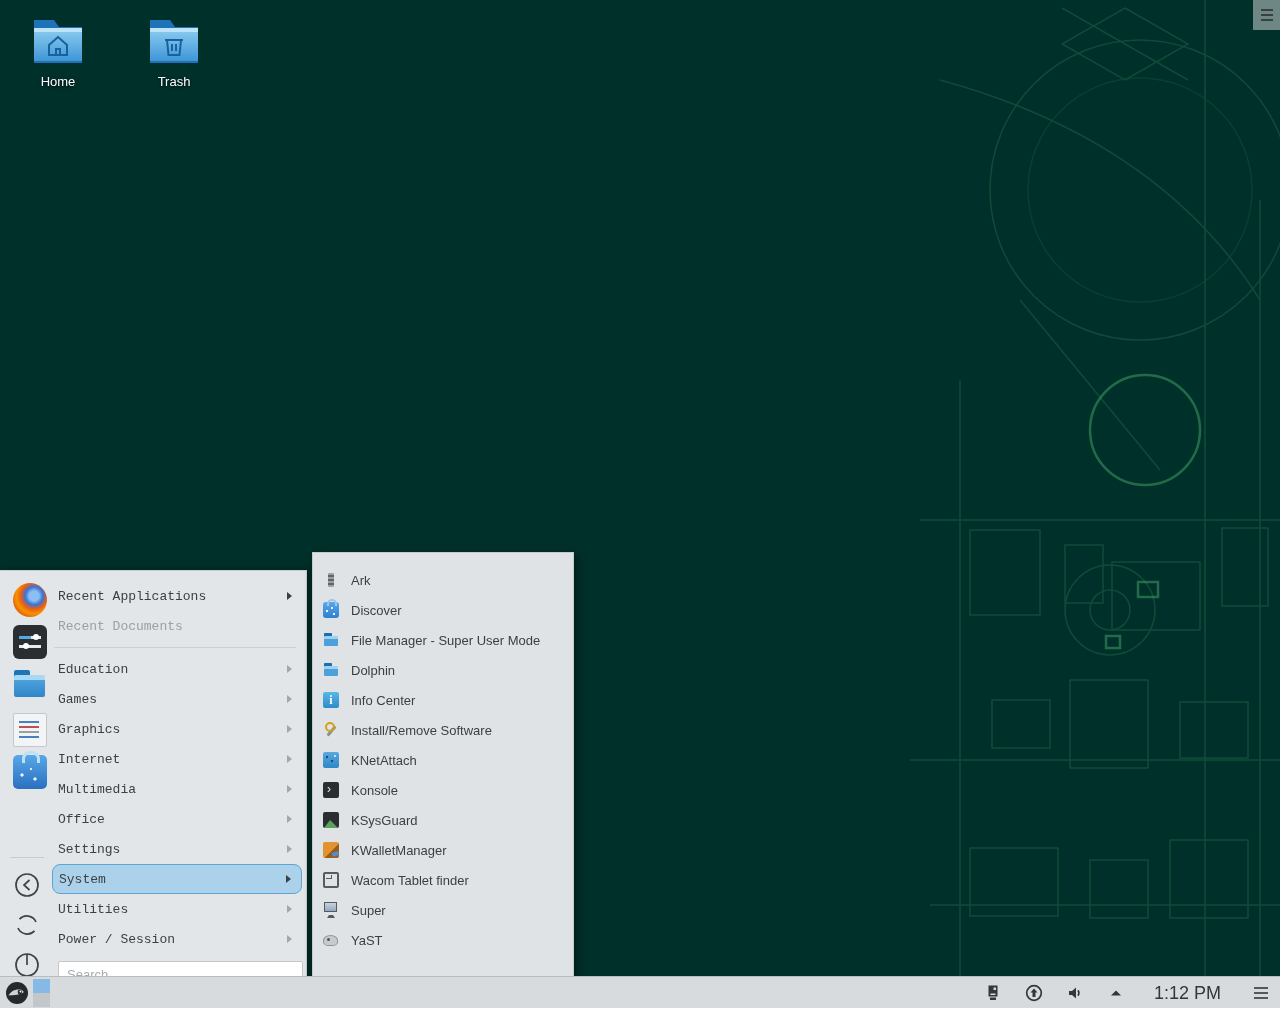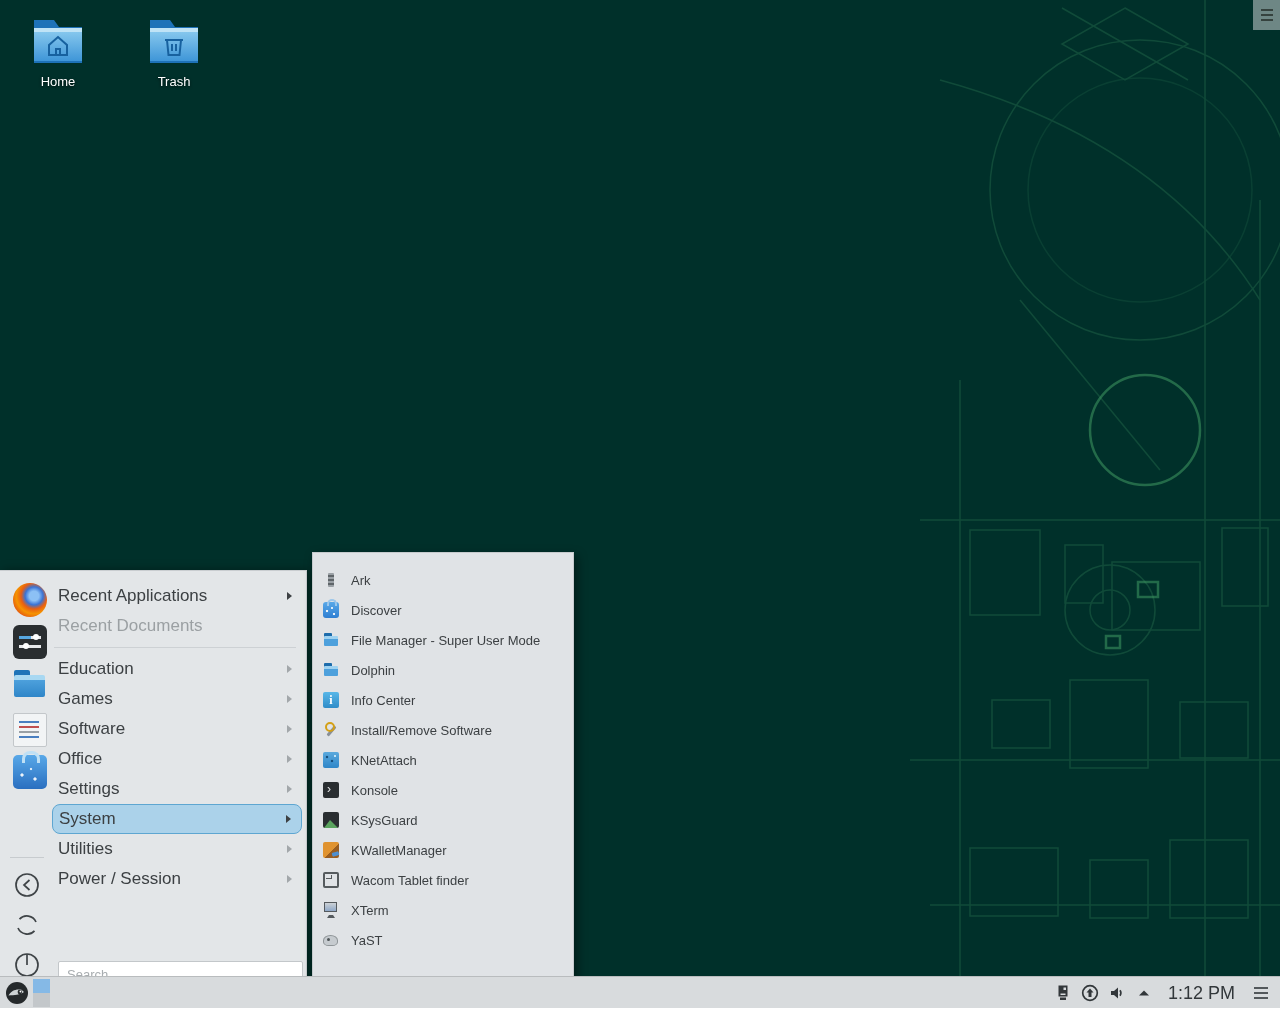--- a/index.html
+++ b/index.html
@@ -26,21 +26,21 @@
   #kickoff{position:absolute;left:0;top:570px;width:307px;height:422px;
     background:#e3e6e8;border-top:1px solid #c9cdd0;border-right:1px solid #c9cdd0;
     box-sizing:border-box;box-shadow:3px 0 9px rgba(0,0,0,.35);}
   #fav-col{position:absolute;left:0;top:0;width:52px;height:100%;}
   .fav{position:absolute;left:13px;width:34px;height:34px;}
   .fav-sep{position:absolute;left:10px;right:8px;top:286px;height:1px;background:#c7cbce;}
   .act{position:absolute;left:13px;width:28px;height:28px;}
 
   #cat-col{position:absolute;left:52px;top:10px;right:4px;}
   .cat-row{position:relative;height:30px;display:flex;align-items:center;
-    padding:0 10px 0 6px;font-size:17px;color:#3c4043;cursor:default;box-sizing:border-box;}
+    padding:0 10px 0 6px;font-size:13px;color:#3c4043;cursor:default;box-sizing:border-box;font-family:Liberation Mono, monospace;}
   .cat-row .arrow{position:absolute;right:10px;width:0;height:0;
     border-left:5px solid #a2a7aa;border-top:4px solid transparent;border-bottom:4px solid transparent;}
   .cat-row .arrow.dark{border-left-color:#3c4043;}
   .cat-row.disabled{color:#9ba0a3;}
   .cat-row.selected{background:#abd2ea;border:1px solid #5ea6d1;border-radius:8px;}
   .cat-sep{height:13px;position:relative;}
   .cat-sep::after{content:"";position:absolute;left:2px;right:6px;top:6px;height:1px;background:#cdd1d4;}
   #menu-search{position:absolute;left:58px;top:390px;width:245px;height:26px;
     box-sizing:border-box;border:1px solid #c3c7ca;border-radius:2px;background:#ffffff;
     font-family:"Liberation Sans",sans-serif;font-size:13px;color:#3c4043;padding:0 8px;outline:none;}
@@ -127,21 +127,21 @@
     border:3px solid #bfe0f5;border-bottom:none;border-radius:8px 8px 0 0;}
 
   
   #taskbar{position:absolute;left:0;bottom:0;width:1280px;height:32px;
     background:#d8dbdd;border-top:1px solid #b9bcbe;box-sizing:border-box;}
   #launcher{position:absolute;left:5px;top:4px;width:24px;height:24px;}
   #pager{position:absolute;left:33px;top:2px;width:17px;height:28px;display:flex;flex-direction:column;}
   #pager .pg{flex:1;}
   #pager .pg.active{background:#85b9e6;}
   #pager .pg.inactive{background:#c3c7ca;}
-  #tray{position:absolute;right:0;top:0;height:32px;display:flex;align-items:center;gap:9px;padding-right:8px;}
+  #tray{position:absolute;right:0;top:0;height:32px;display:flex;align-items:center;gap:23px;padding-right:8px;}
   .tray-ic{width:18px;height:18px;display:block;}
   #clock{font-size:18px;color:#32373a;padding:0 6px;}
   #panel-menu{display:flex;flex-direction:column;gap:3px;padding:4px;}
   #panel-menu i{display:block;width:14px;height:2px;background:#53585b;}
 </style>
 </head>
 <body>
 
 <div id="screen">
 
@@ -263,21 +263,29 @@
       <div class="cat-sep"></div>
       <div class="cat-row">
         <span>Education</span>
         <span class="arrow"></span>
       </div>
       <div class="cat-row">
         <span>Games</span>
         <span class="arrow"></span>
       </div>
       <div class="cat-row">
-        <span>Software</span>
+        <span>Graphics</span>
+        <span class="arrow"></span>
+      </div>
+      <div class="cat-row">
+        <span>Internet</span>
+        <span class="arrow"></span>
+      </div>
+      <div class="cat-row">
+        <span>Multimedia</span>
         <span class="arrow"></span>
       </div>
       <div class="cat-row">
         <span>Office</span>
         <span class="arrow"></span>
       </div>
       <div class="cat-row">
         <span>Settings</span>
         <span class="arrow"></span>
       </div>
@@ -338,21 +346,21 @@
     <div class="sub-row">
       <span class="ic ic-wallet"></span>
       <span>KWalletManager</span>
     </div>
     <div class="sub-row">
       <span class="ic ic-wacom"></span>
       <span>Wacom Tablet finder</span>
     </div>
     <div class="sub-row">
       <span class="ic ic-xterm"></span>
-      <span>XTerm</span>
+      <span>Super</span>
     </div>
     <div class="sub-row">
       <span class="ic ic-yast"></span>
       <span>YaST</span>
     </div>
   </div>
 
   <div id="taskbar">
     <svg id="launcher" viewBox="0 0 24 24">
       <circle cx="12" cy="12" r="11" fill="#25292b"></circle>

